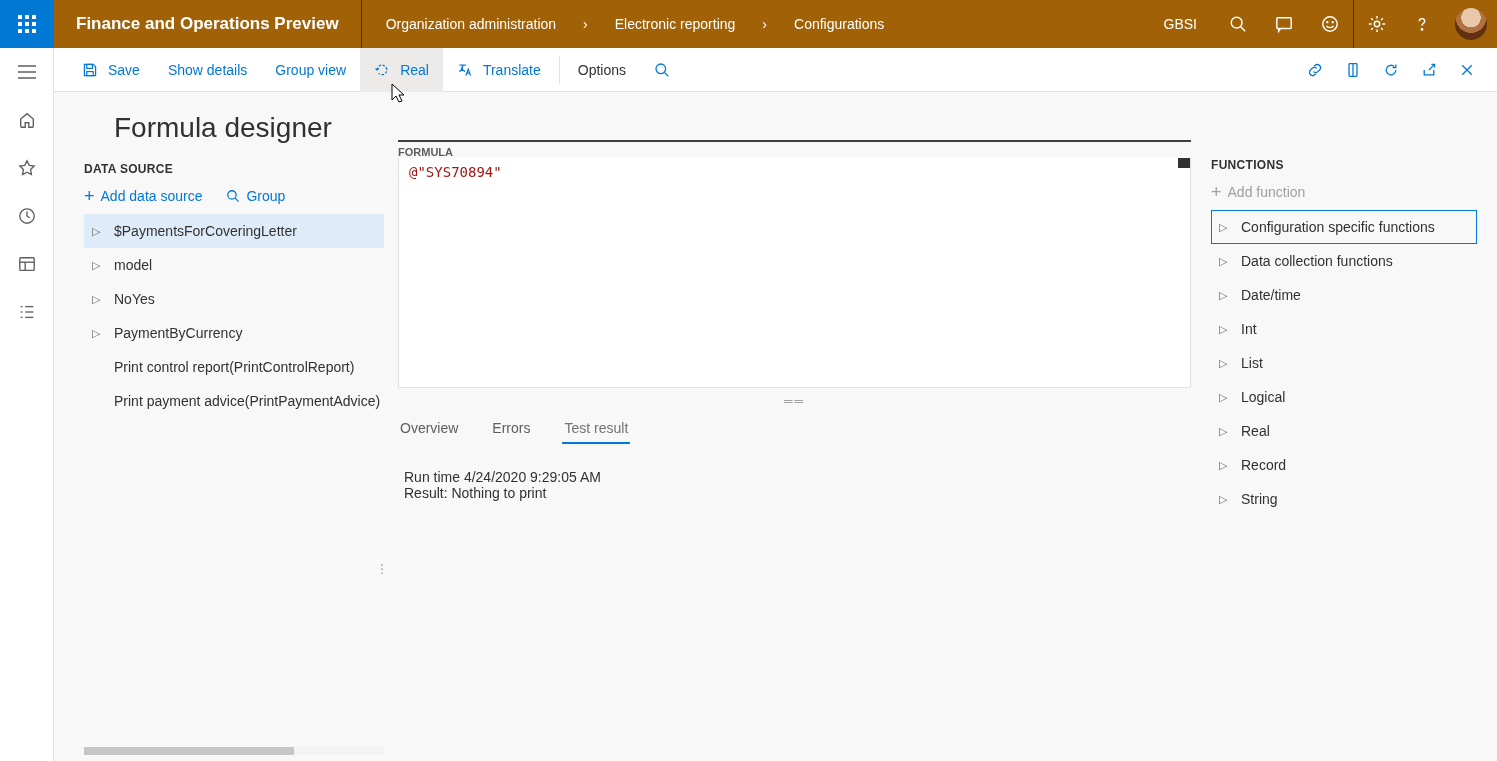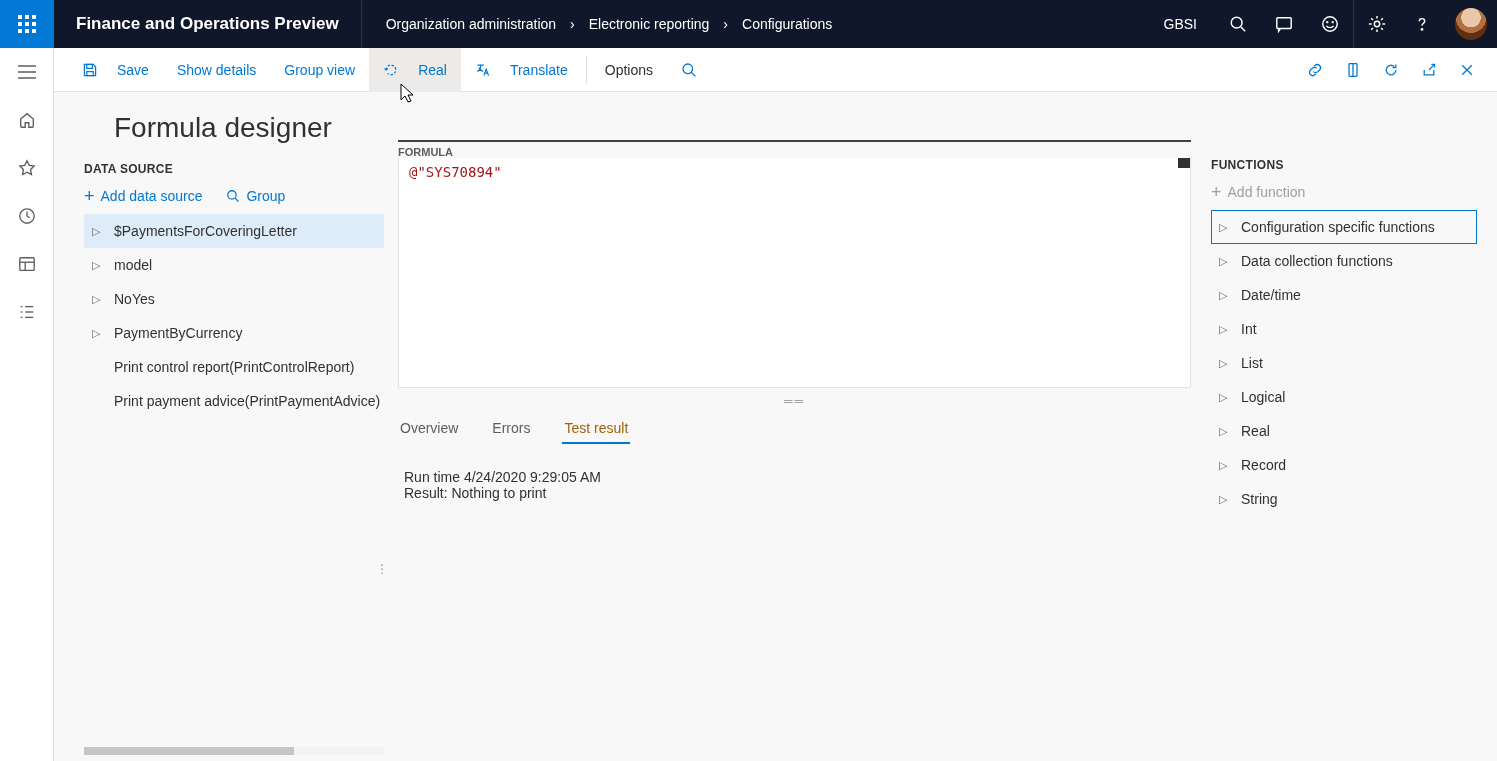--- a/index.html
+++ b/index.html
@@ -1,33 +1,33 @@
 <!DOCTYPE html>
 <html><head>
 <meta charset="utf-8">
 <style>
   * { box-sizing: border-box; }
   html, body { margin: 0; padding: 0; font-family: "Segoe UI", Arial, sans-serif; font-size: 14px; color: #323130; background: #fff; height: 100%; }
-  .top-bar { height: 48px; background: #0f172a; color: #fff; display: flex; align-items: center; }
+  .top-bar { height: 48px; background: #a16207; color: #fff; display: flex; align-items: center; }
   .waffle { width: 54px; height: 48px; background: #0078d4; display: flex; align-items: center; justify-content: center; }
   .waffle-grid { display: grid; grid-template-columns: repeat(3, 4px); grid-template-rows: repeat(3, 4px); gap: 3px; }
   .waffle-grid span { background: #fff; width: 4px; height: 4px; }
   .app-title { font-size: 17px; font-weight: 600; padding: 0 22px; border-right: 1px solid #333; height: 48px; display: flex; align-items: center; }
-  .breadcrumb { display: flex; align-items: center; padding-left: 24px; gap: 14px; font-size: 14px; }
+  .breadcrumb { display: flex; align-items: center; padding-left: 24px; gap: 27px; font-size: 14px; }
   .bc-sep { font-size: 14px; color: #fff; }
   .top-right { margin-left: auto; display: flex; align-items: center; height: 48px; }
   .company { padding: 0 18px; font-size: 14px; }
   .top-icon { width: 46px; height: 48px; display: flex; align-items: center; justify-content: center; cursor: pointer; }
   .top-icon.sep { border-left: 1px solid #333; }
   .avatar { width: 32px; height: 32px; border-radius: 50%; background: radial-gradient(circle at 50% 30%, #e8c8a8 35%, #b07040 36%, #b07040 55%, #603010 56%); margin: 0 10px; }
   .shell { display: flex; height: calc(100vh - 48px); }
   .nav-rail { width: 54px; background: #fff; border-right: 1px solid #e1e1e1; display: flex; flex-direction: column; align-items: center; padding-top: 14px; gap: 28px; }
   .nav-rail .rail-icon { width: 20px; height: 20px; display: flex; align-items: center; justify-content: center; color: #605e5c; cursor: pointer; }
   .action-bar { height: 44px; background: #fff; border-bottom: 1px solid #e1e1e1; display: flex; align-items: center; padding: 0 14px; }
-  .action-btn { display: flex; align-items: center; gap: 19px; padding: 0 14px; height: 44px; font-size: 14px; color: #0078d4; cursor: pointer; }
+  .action-btn { display: flex; align-items: center; gap: 10px; padding: 0 14px; height: 44px; font-size: 14px; color: #0078d4; cursor: pointer; }
   .action-btn.dark { color: #323130; }
   .action-btn.hover { background: #edebe9; }
   .action-sep { width: 1px; height: 28px; background: #e1e1e1; margin: 0 4px; }
   .action-right { margin-left: auto; display: flex; align-items: center; gap: 18px; padding-right: 6px; }
   .action-right .ricon { color: #0078d4; cursor: pointer; width: 20px; height: 20px; display: flex; align-items: center; justify-content: center; }
   .content { flex: 1; display: flex; flex-direction: column; background: #f8f8f8; overflow: hidden; }
   .main-area { flex: 1; display: flex; overflow: hidden; padding: 0; }
   .page-header { padding: 20px 0 10px 30px; }
   .page-title { font-size: 28px; font-weight: 400; margin: 0; color: #323130; }
   .left-pane { width: 330px; padding: 0 0 2px 30px; overflow: hidden; position: relative; }
@@ -41,21 +41,21 @@
   .tree-caret { width: 10px; color: #605e5c; font-size: 11px; }
   .tree-caret.empty { visibility: hidden; }
   .center-pane { flex: 1; padding: 0 10px 0 14px; display: flex; flex-direction: column; position: relative; }
   .formula-label { font-size: 11px; font-weight: 600; color: #605e5c; margin: 48px 0 0 0; border-top: 2px solid #404040; padding-top: 4px; }
   .formula-box { background: #fff; border: 1px solid #e1e1e1; border-top: none; min-height: 230px; padding: 6px 10px; font-family: Consolas, monospace; font-size: 14px; position: relative; }
   .formula-box .at  { color: #a31515; }
   .formula-box .str { color: #a31515; }
   .drag-handle { text-align: center; color: #8a8886; margin: 6px 0; font-size: 12px; letter-spacing: 2px; cursor: ns-resize; }
   .tabs { display: flex; gap: 30px; border-bottom: 1px solid transparent; }
   .tab { padding: 6px 2px; color: #605e5c; cursor: pointer; font-size: 14px; }
-  .tab.active { color: #a16207; border-bottom: 2px solid #0078d4; }
+  .tab.active { color: #737373; border-bottom: 2px solid #0078d4; }
   .result-body { padding: 24px 6px; font-size: 14px; color: #323130; }
   .right-pane { width: 296px; padding: 0 20px 0 10px; }
   .func-row { display: flex; align-items: center; height: 34px; padding-left: 8px; gap: 12px; cursor: pointer; }
   .func-row.selected { outline: 1px solid #0078d4; outline-offset: -1px; }
   svg { display: block; }
   .left-scroll { position: absolute; bottom: 6px; left: 30px; right: 0; height: 8px; background: #f3f3f3; }
   .left-scroll .thumb { height: 8px; background: #c8c6c4; width: 70%; }
   .vgrab { position: absolute; right: -4px; top: 470px; color: #8a8886; font-size: 12px; }
   .bump { position: absolute; right: 0; top: 0; width: 12px; height: 10px; background: #323130; }
   .cursor-img { position: absolute; left: 28px; top: 34px; pointer-events: none; }

